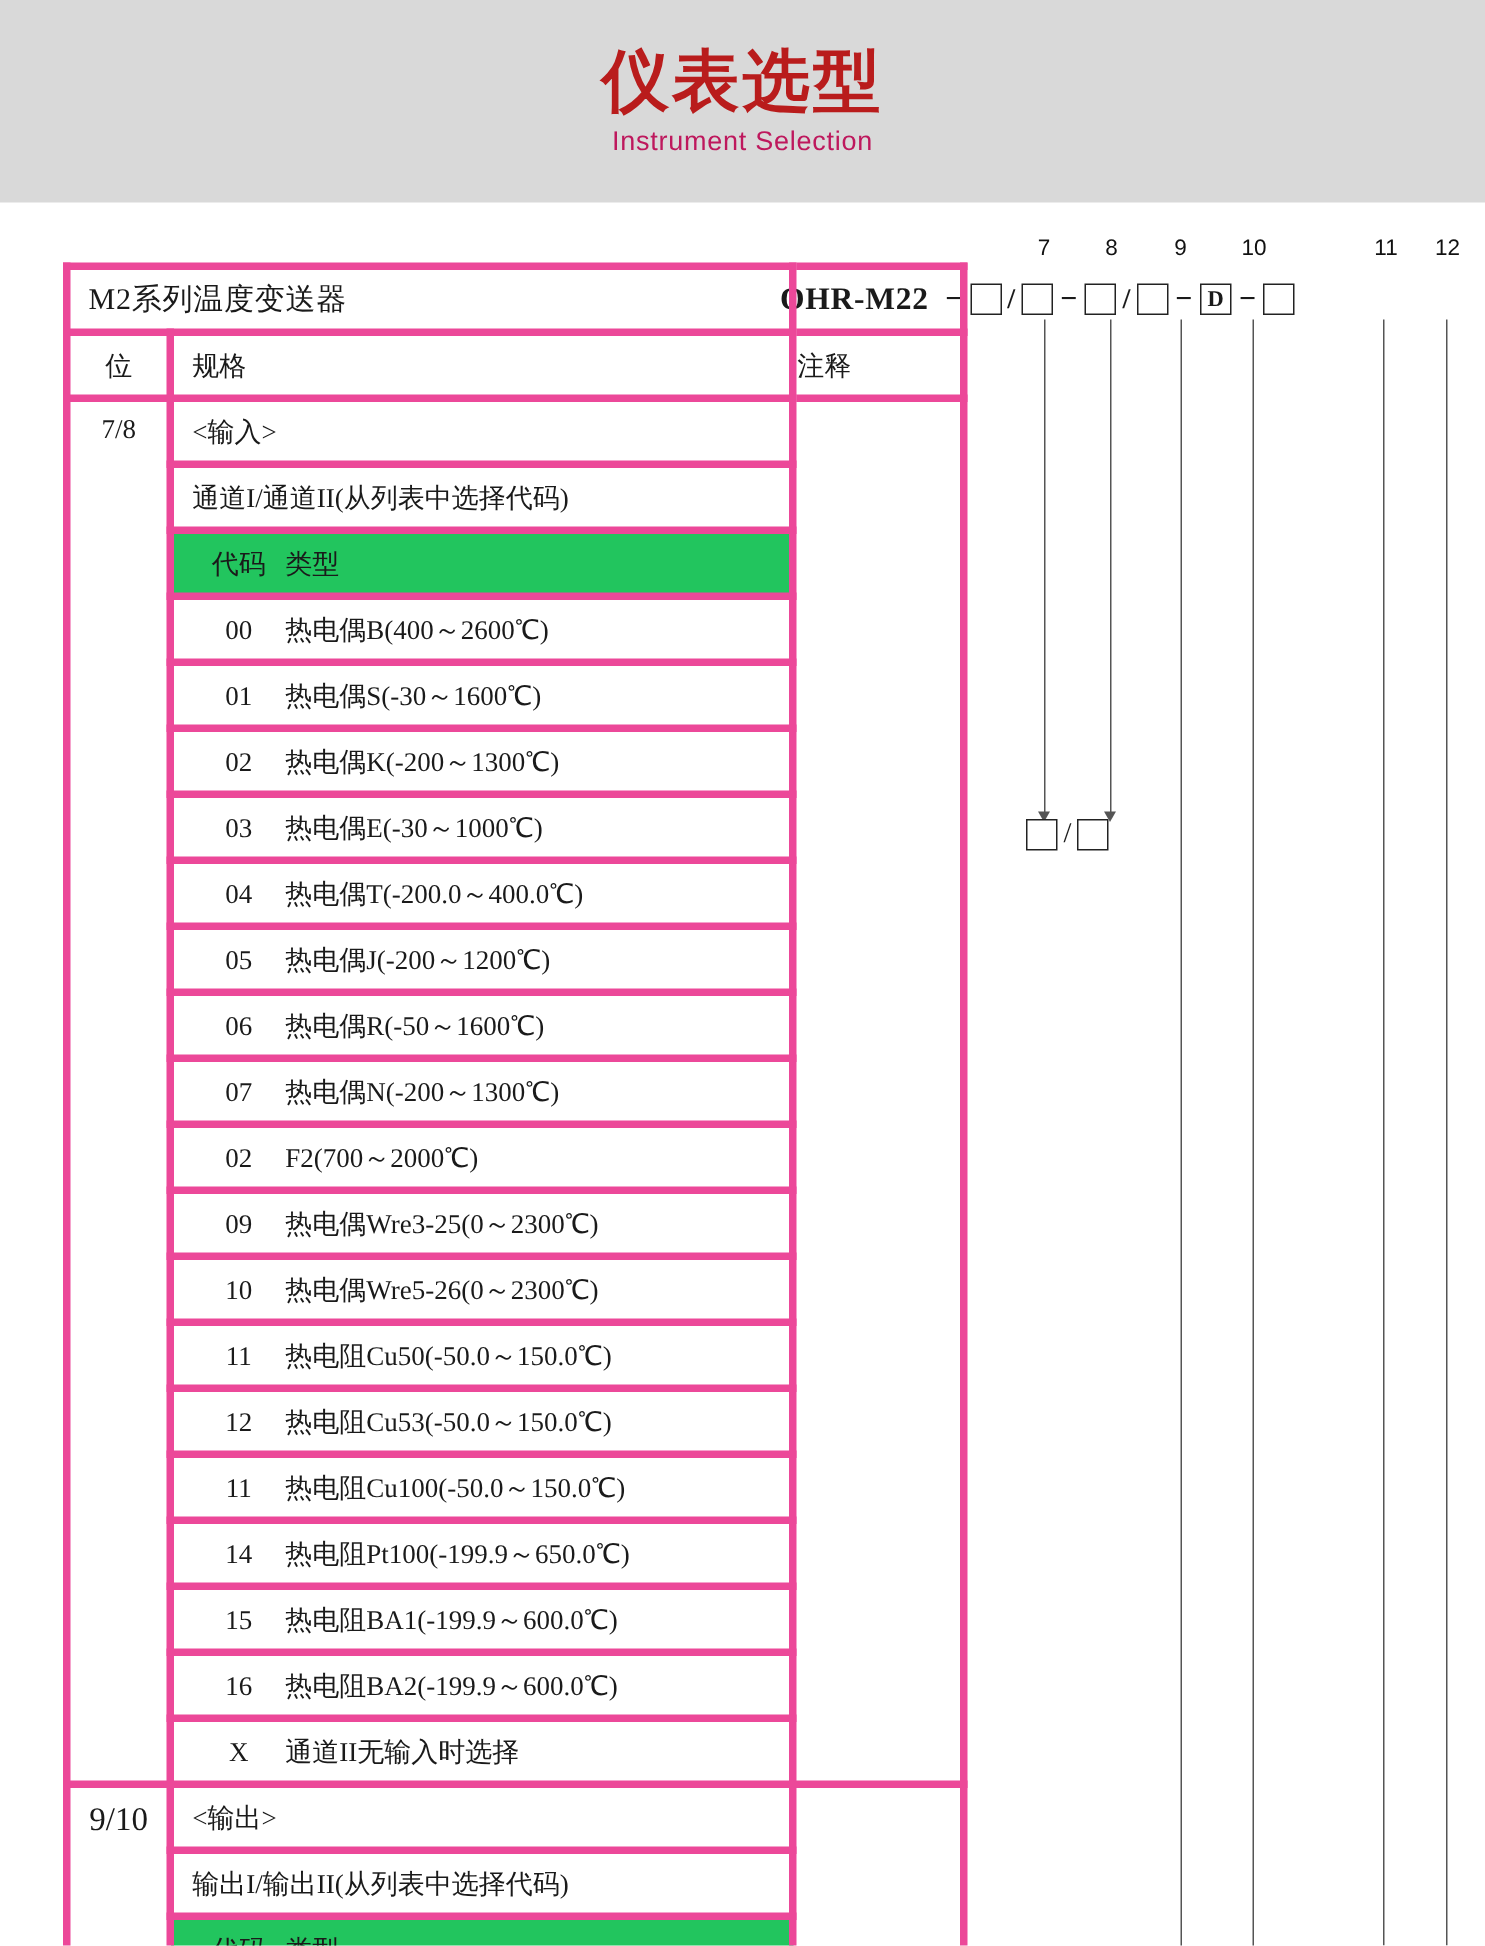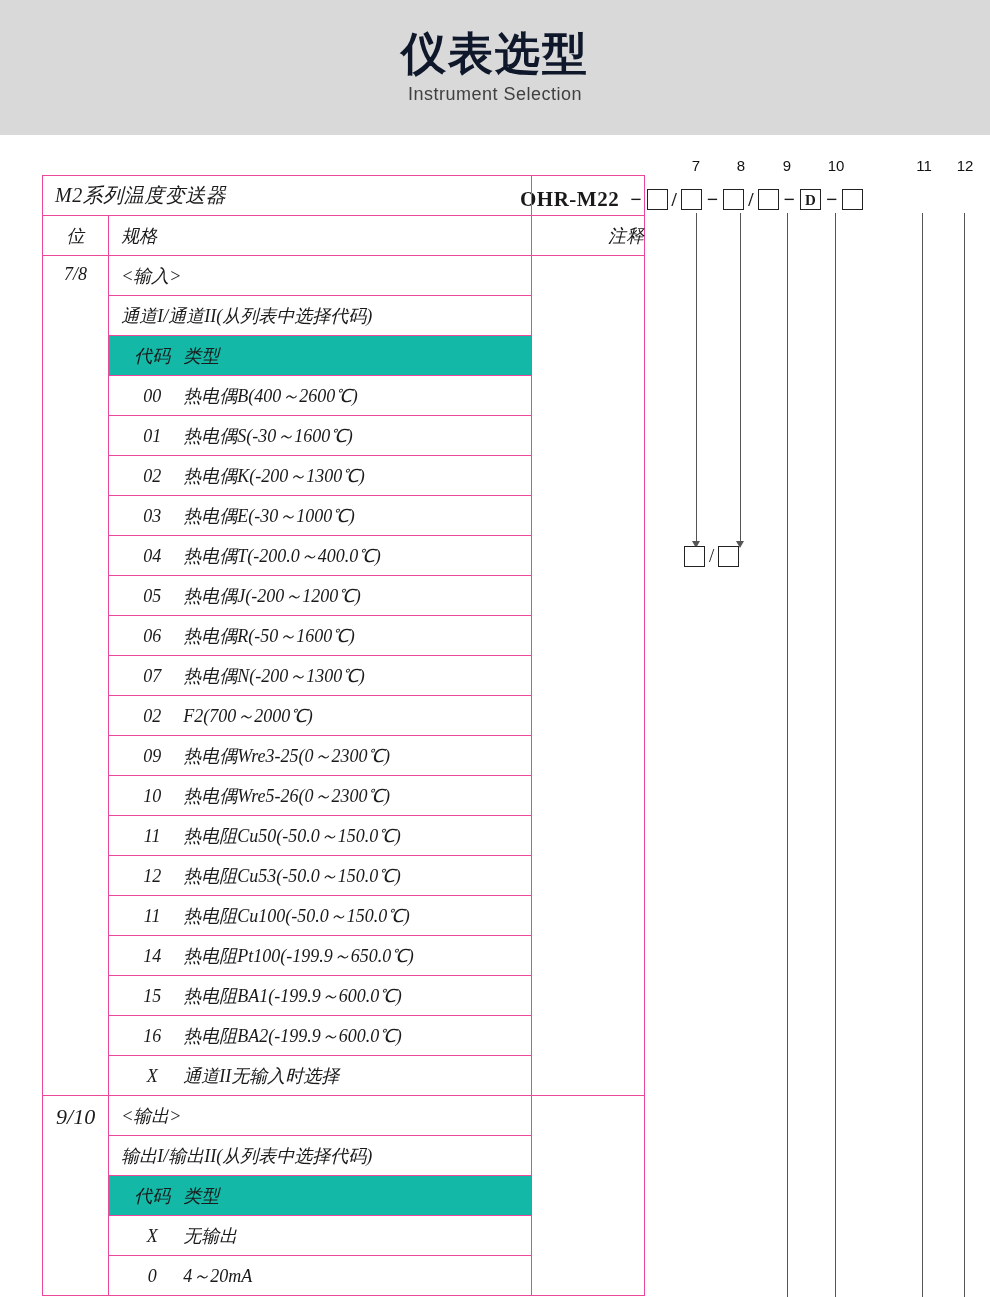--- a/index.html
+++ b/index.html
@@ -25,27 +25,27 @@
     flex-direction: column;
     align-items: center;
     justify-content: center;
     box-sizing: border-box;
   }
   .banner-title {
     font-family: "Liberation Sans", sans-serif;
     font-weight: bold;
     font-size: 45px;
     letter-spacing: 2px;
-    color: #0f172a;
+    color: #b91c1c;
     line-height: 1.05;
   }
   .banner-sub {
     font-family: "Liberation Sans", sans-serif;
     font-size: 18px;
-    color: #404040;
+    color: #be185d;
     margin-top: 6px;
     letter-spacing: 0.5px;
   }
 
   
   .sheet {
     position: relative;
     width: 990px;
     height: 1162px;
   }
@@ -129,41 +129,40 @@
   
   table.spec {
     position: absolute;
     left: 42px;
     top: 40px;
     border-collapse: collapse;
     width: 603px;
     font-size: 18px;
   }
   table.spec td {
-    border: 1px solid #ec4899;
+    border: 5px solid #ec4899;
     padding: 0;
     height: 39px;
     vertical-align: middle;
-    font-style: italic;
   }
   .col-pos   { width: 66px;  text-align: center; }
   .col-spec  { width: 420px; padding-left: 12px !important; }
-  .col-note  { width: 115px; text-align: right; }
+  .col-note  { width: 115px; text-align: left; }
 
   .hdr-title {
     font-size: 20px;
     padding-left: 12px !important;
     letter-spacing: 0.5px;
   }
   .hdr-model {
     font-size: 20px;
     text-align: center;
   }
 
-  .shade { background: #14b8a6; }
+  .shade { background: #22c55e; }
 
   .code-cell {
     display: inline-block;
     width: 62px;
     text-align: center;
     font-size: 18px;
   }
   .type-cell { font-size: 18px; }
 
   

